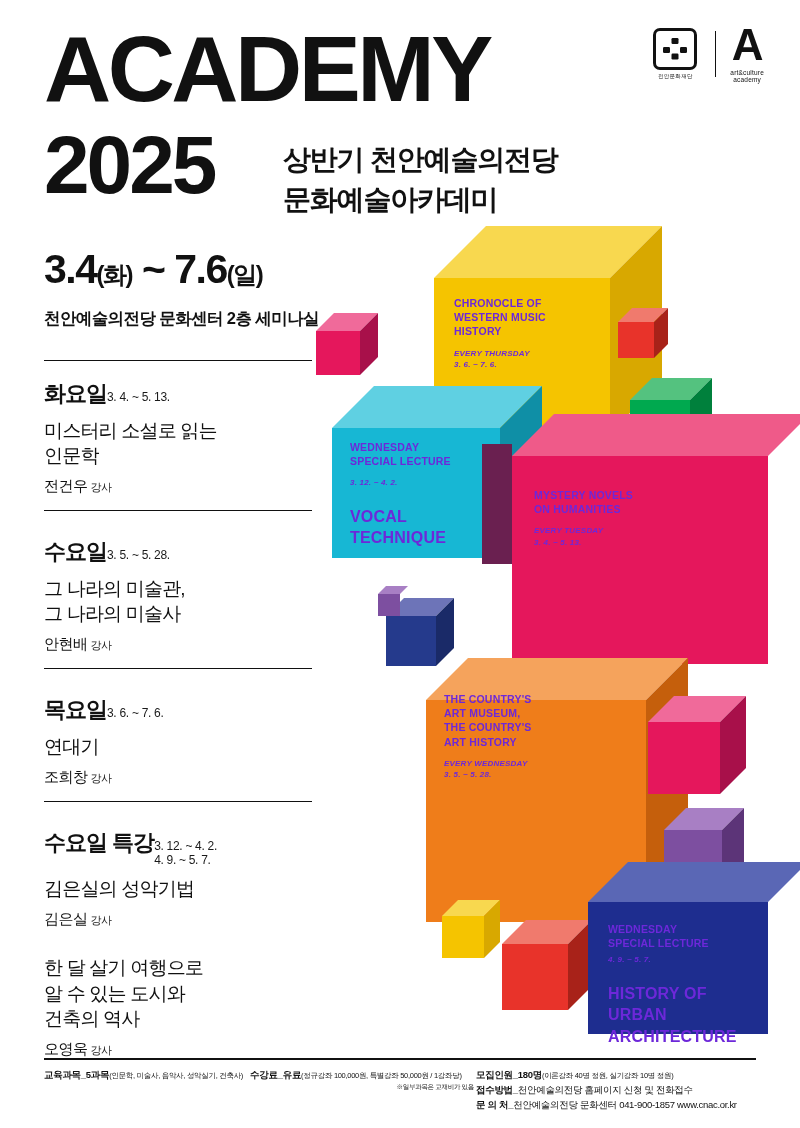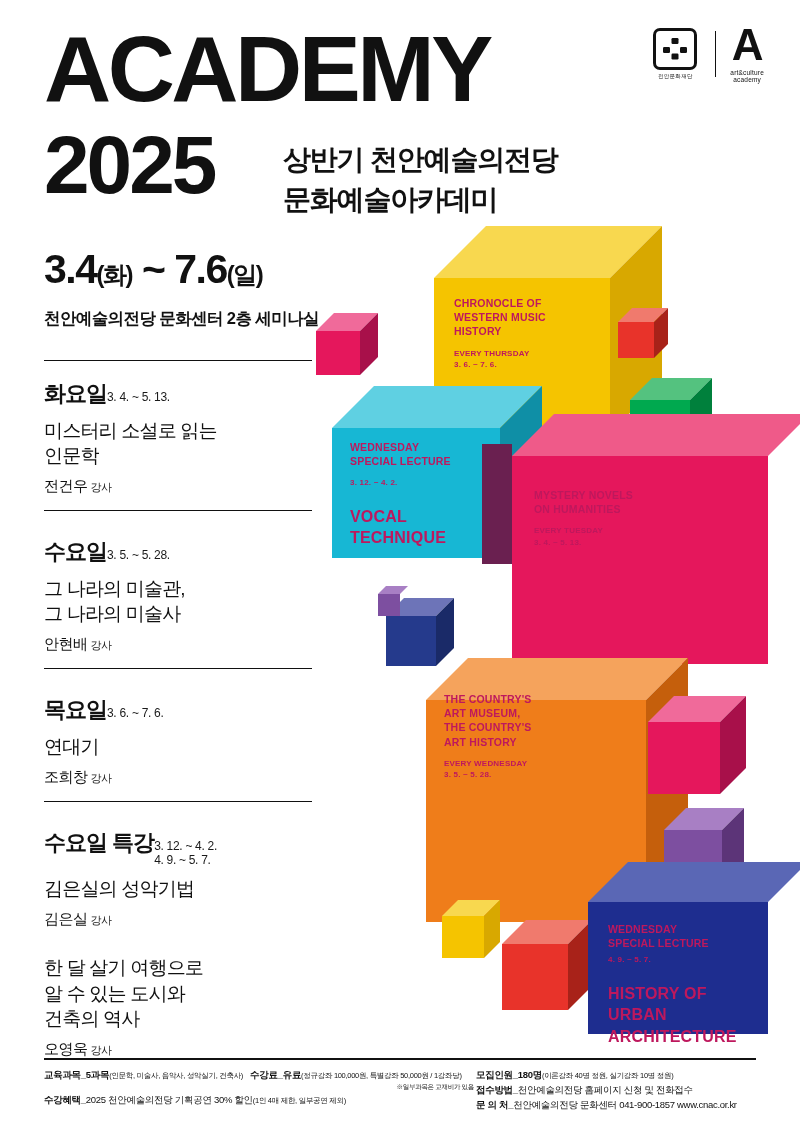--- a/index.html
+++ b/index.html
@@ -64,24 +64,24 @@
   }
   .course-tutor { font-size: 15px; font-weight: 400; margin-top: 9px; letter-spacing: -.5px; }
   .course-tutor .tag { font-size: 11px; color: #222; margin-left: 3px; }
   .rule { height: 1px; background: #111; margin: 14px 0 0 0; width: 268px; }
   .rule-top { height: 1px; background: #111; width: 268px; margin-bottom: 18px; }
 
   
   .art { position: absolute; left: 316px; top: 248px; width: 452px; height: 790px; }
   .art > div { position: absolute; }
   .face-label {
-    position: absolute; color: #be185d; font-weight: 700; letter-spacing: .2px;
+    position: absolute; color: #6d28d9; font-weight: 700; letter-spacing: .2px;
   }
   .lab-title { font-size: 10.5px; line-height: 1.35; }
-  .lab-sub { font-size: 8px; line-height: 1.4; font-weight: 700; margin-top: 9px; }
+  .lab-sub { font-size: 8px; line-height: 1.4; font-weight: 700; margin-top: 9px; font-style: italic; }
   .lab-extra { font-size: 16px; line-height: 1.35; margin-top: 17px; }
 
   
   .cube { position: absolute; }
   .cube i { position: absolute; display: block; }
 
   
   .footer { position: absolute; left: 44px; top: 1058px; width: 712px; }
   .footer .hr { height: 1.5px; background: #111; width: 712px; }
   .foot-cols { display: flex; justify-content: space-between; margin-top: 7px; }
@@ -336,23 +336,20 @@
 
   <div class="footer">
     <div class="hr"></div>
     <div class="foot-cols">
       <div class="foot-col" style="width:430px">
         <div>
           <b>교육과목_</b><b>5과목</b><span class="sm">(인문학, 미술사, 음악사, 성악실기, 건축사)</span>
           &nbsp;&nbsp;<b>수강료_</b><b>유료</b><span class="sm">(정규강좌 100,000원, 특별강좌 50,000원 / 1강좌당)</span>
         </div>
         <div class="tiny">※일부과목은 교재비가 있음</div>
-        <div>
-          <b>수강혜택_</b><span>2025 천안예술의전당 기획공연 30% 할인</span><span class="sm">(1인 4매 제한, 일부공연 제외)</span>
-        </div>
       </div>
       <div class="foot-col" style="width:280px">
         <div>
           <b>모집인원_</b><b>180명</b><span class="sm">(이론강좌 40명 정원, 실기강좌 10명 정원)</span>
         </div>
         <div>
           <b>접수방법_</b><span>천안예술의전당 홈페이지 신청 및 전화접수</span>
         </div>
         <div>
           <b>문 의 처_</b><span>천안예술의전당 문화센터 041-900-1857 www.cnac.or.kr</span>

